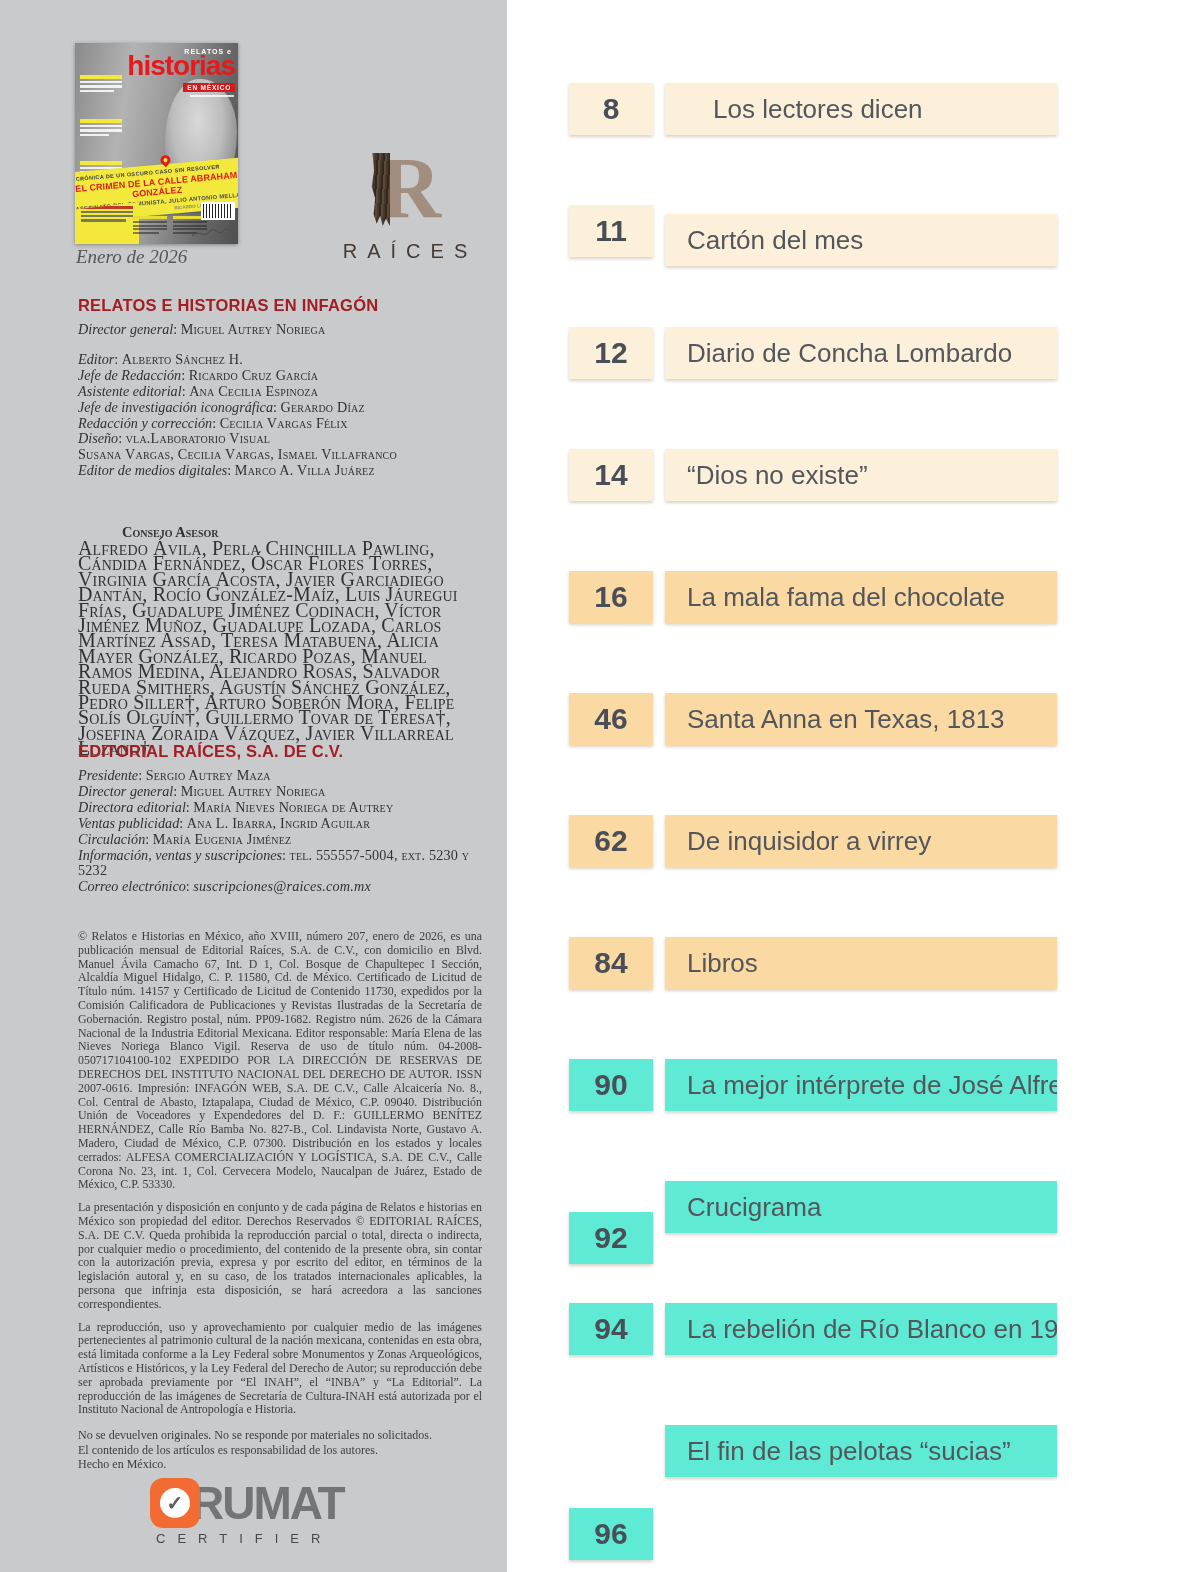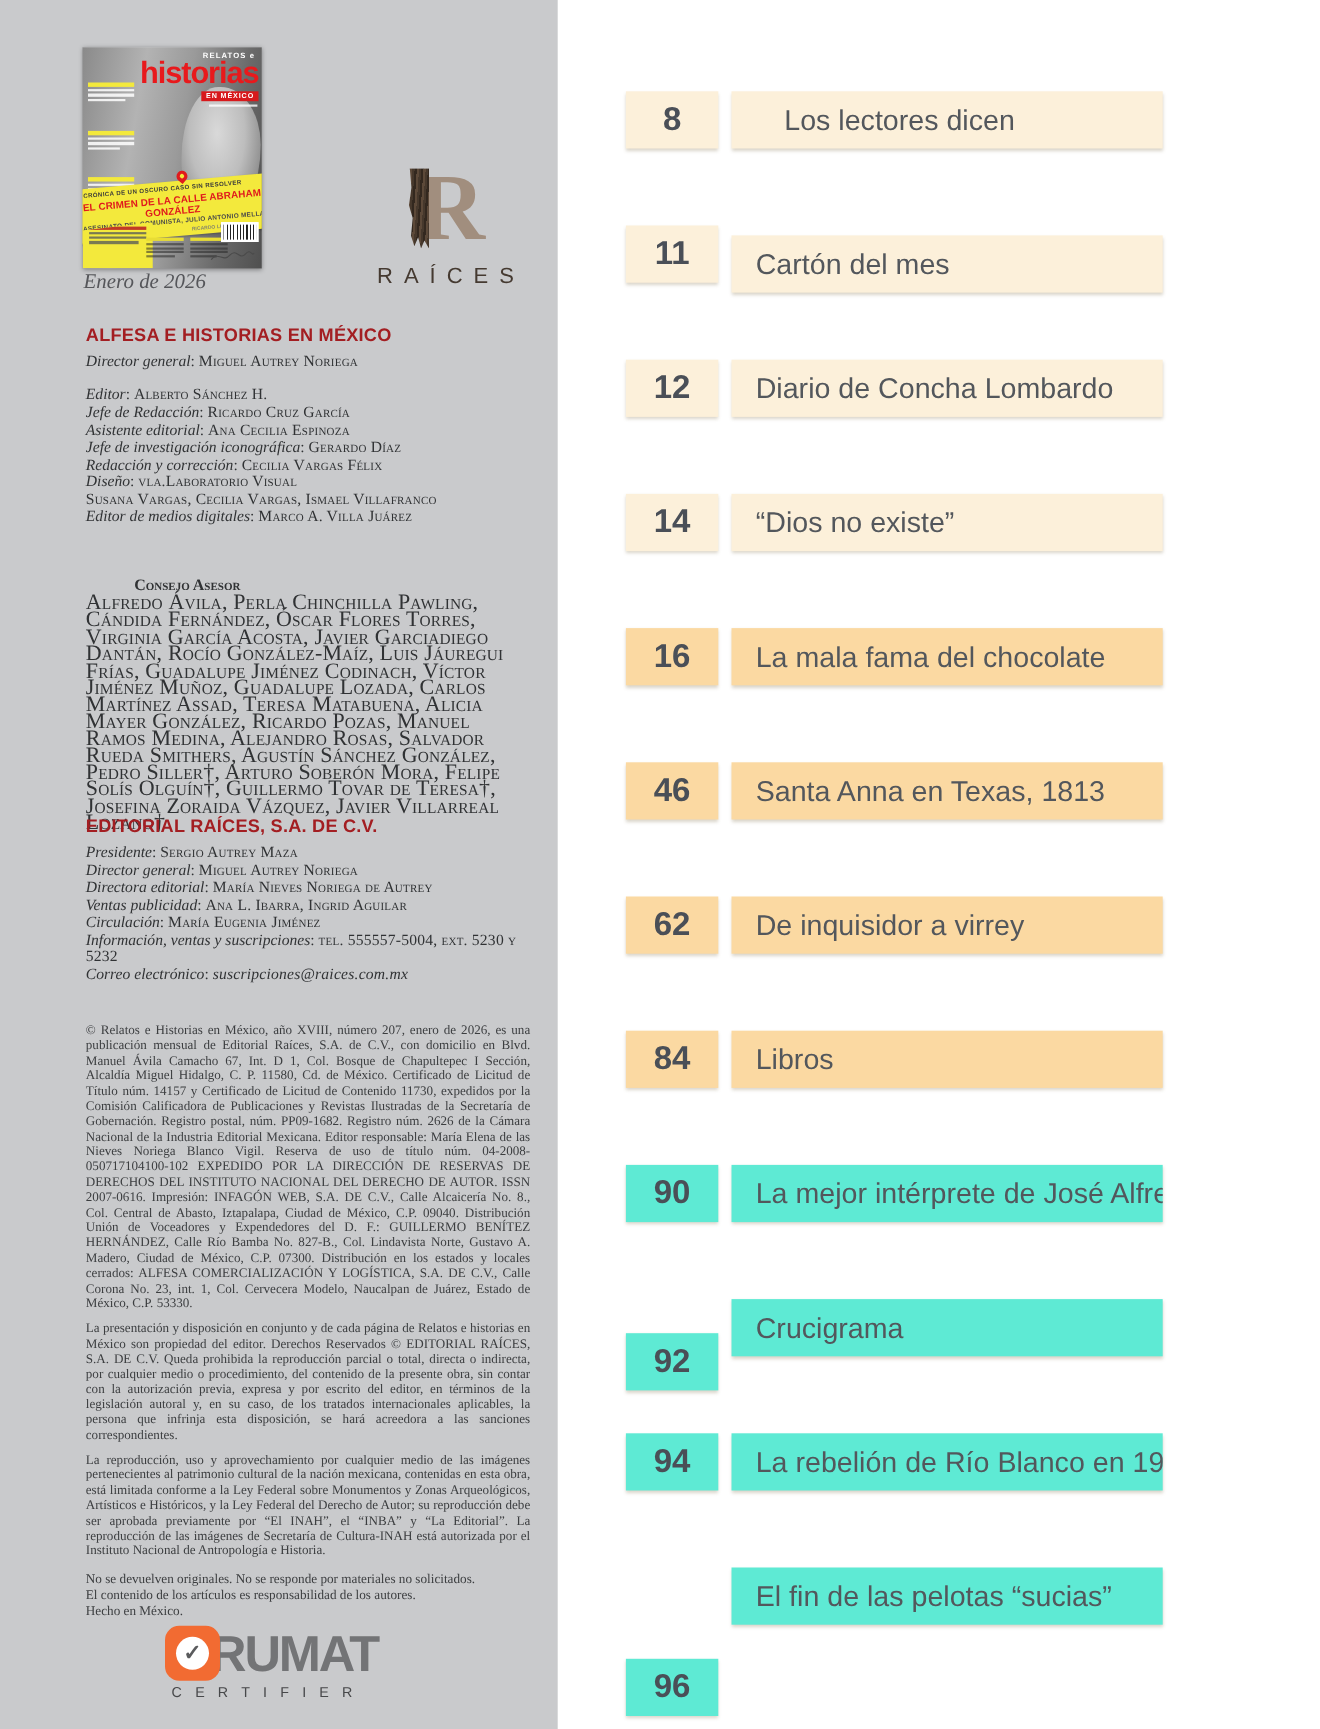--- a/index.html
+++ b/index.html
@@ -180,21 +180,21 @@
 
   <div class="raices">
     <div class="r-wrap">
       <div class="r-glyph">R</div>
       <div class="r-stem"></div>
     </div>
     <div class="raices-word">RAÍCES</div>
   </div>
 
   <div class="block" id="masthead">
-    <h2 class="section-title">ALFESA E HISTORIAS EN MÉXICO</h2>
+    <h2 class="section-title">RELATOS E HISTORIAS EN INFAGÓN</h2>
     <div class="staff">
         <div class="staff-line gap"><span class="role">Director general</span>: <span class="name">Miguel Autrey Noriega</span></div>
         <div class="staff-line"><span class="role">Editor</span>: <span class="name">Alberto Sánchez H.</span></div>
         <div class="staff-line"><span class="role">Jefe de Redacción</span>: <span class="name">Ricardo Cruz García</span></div>
         <div class="staff-line"><span class="role">Asistente editorial</span>: <span class="name">Ana Cecilia Espinoza</span></div>
         <div class="staff-line"><span class="role">Jefe de investigación iconográfica</span>: <span class="name">Gerardo Díaz</span></div>
         <div class="staff-line"><span class="role">Redacción y corrección</span>: <span class="name">Cecilia Vargas Félix</span></div>
         <div class="staff-line"><span class="role">Diseño</span>: <span class="name">vla.Laboratorio Visual</span></div>
         <div class="staff-line"><span class="name">Susana Vargas, Cecilia Vargas, Ismael Villafranco</span></div>
         <div class="staff-line"><span class="role">Editor de medios digitales</span>: <span class="name">Marco A. Villa Juárez</span></div>

